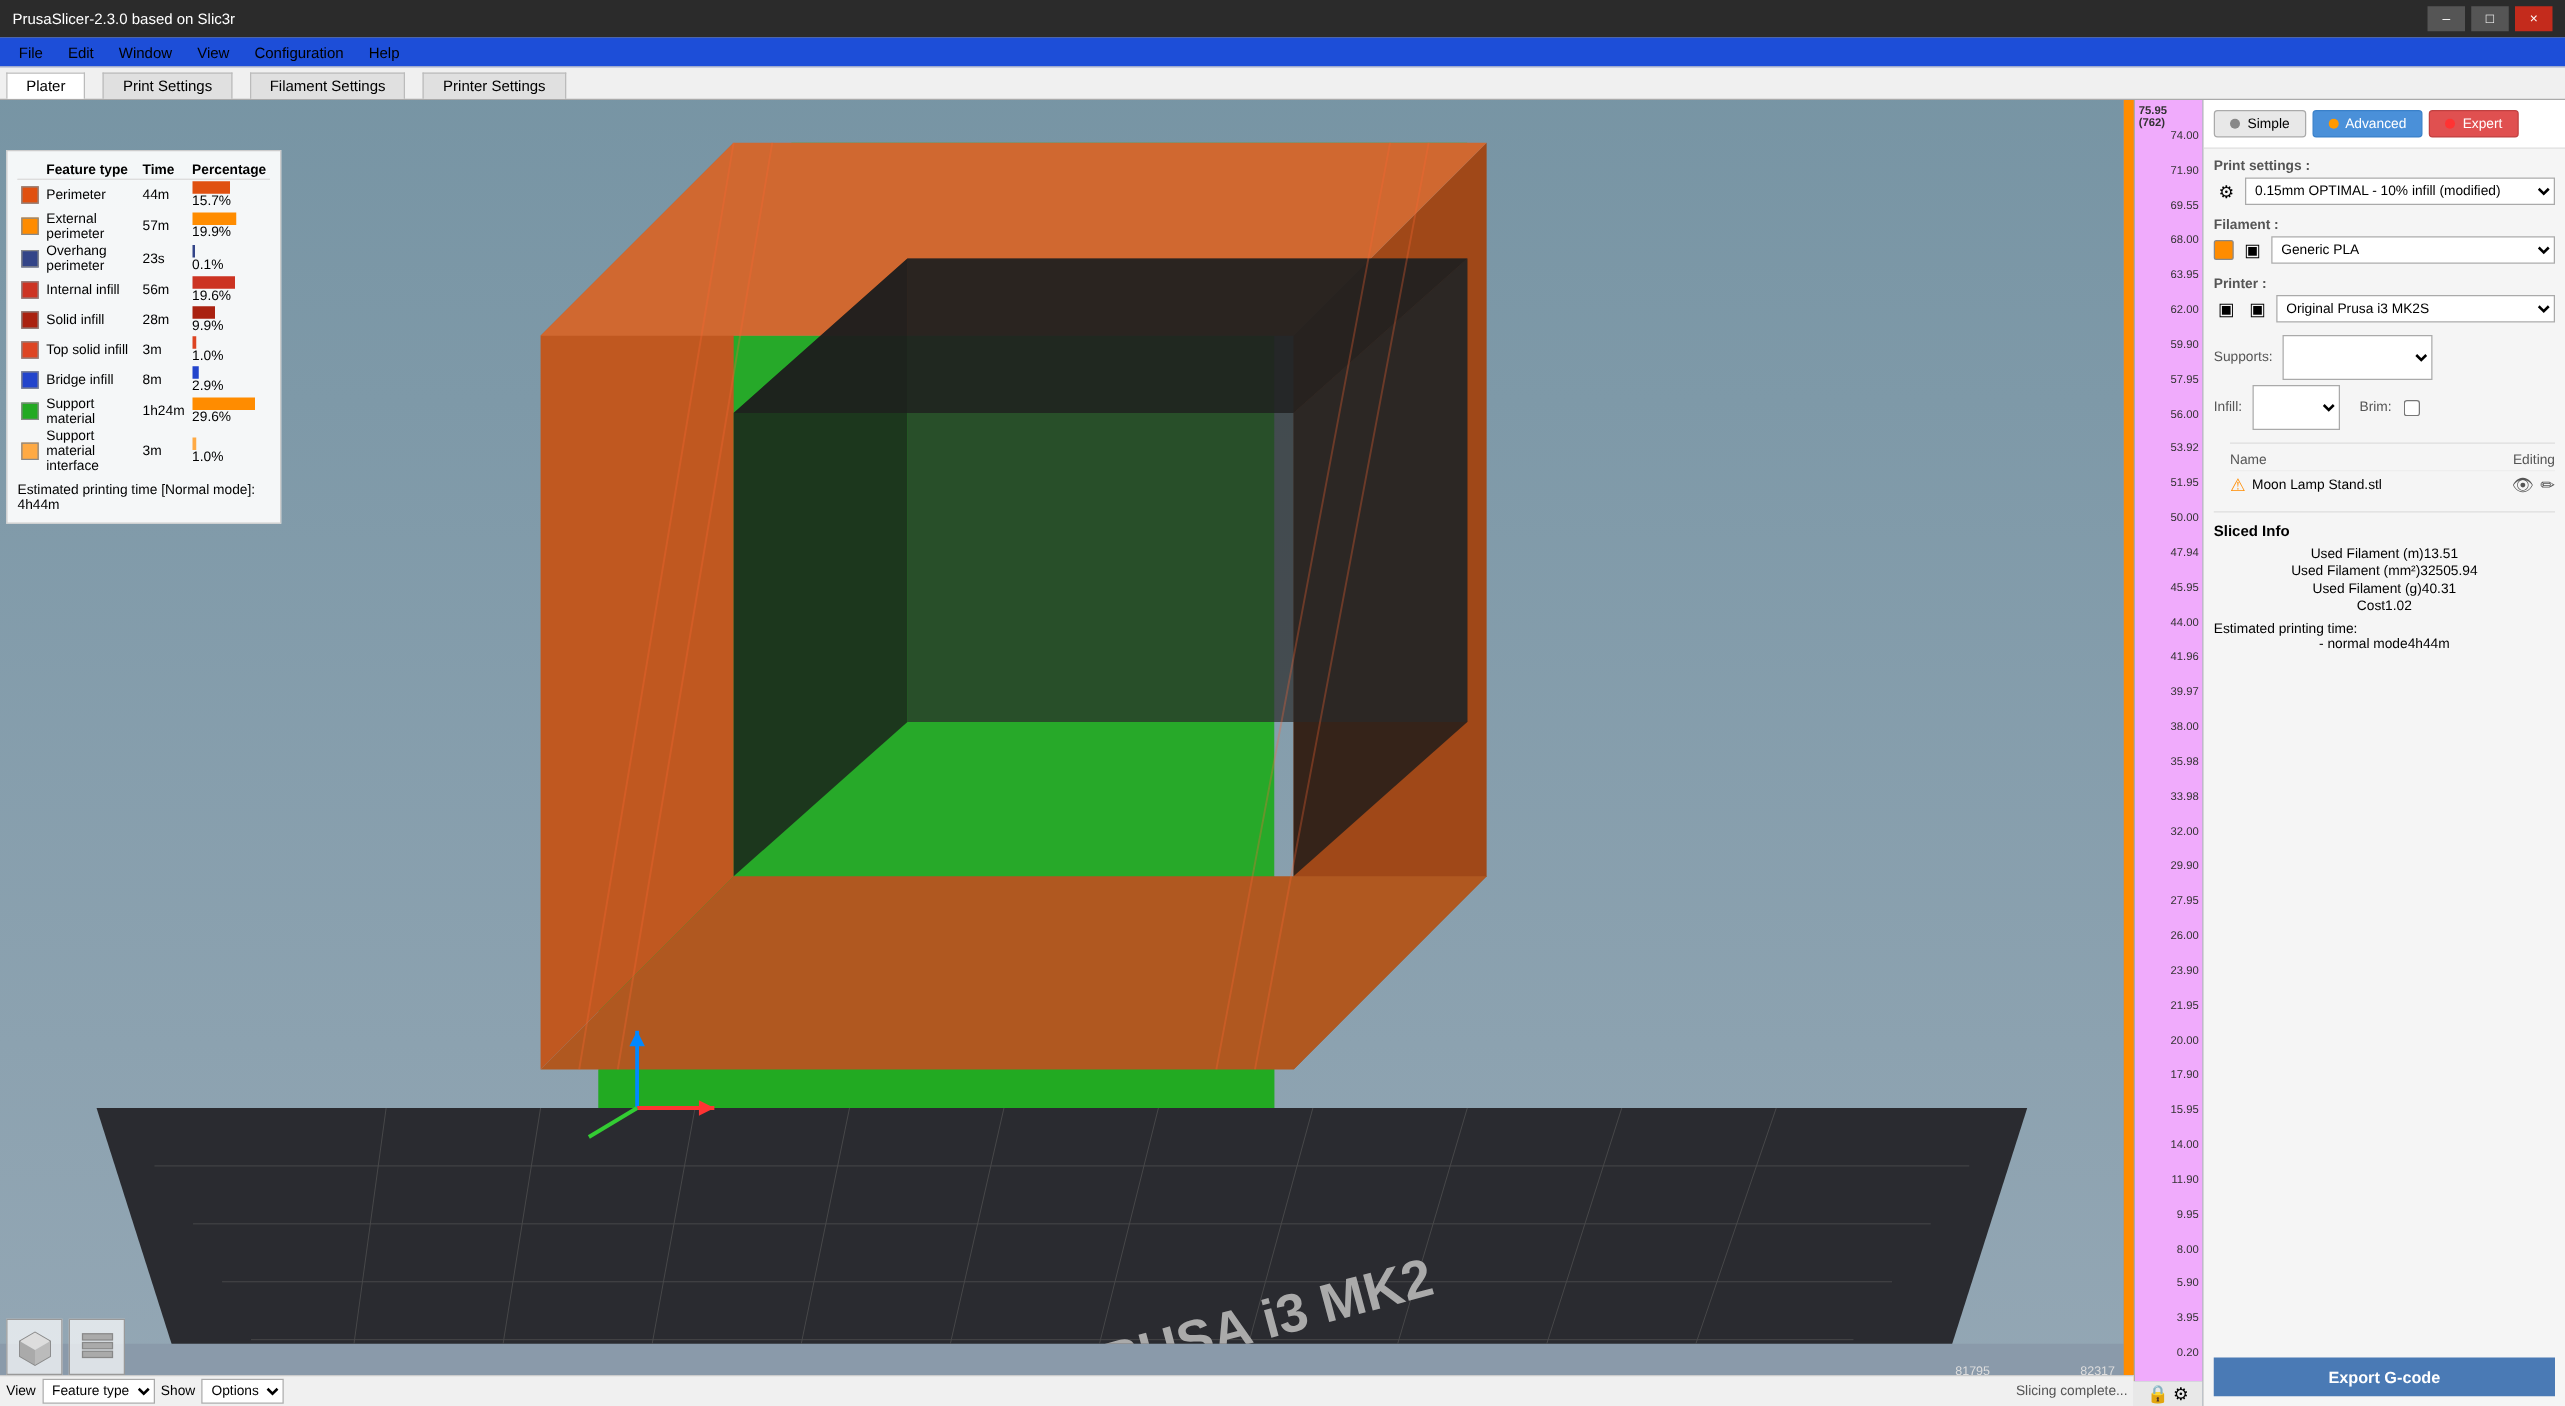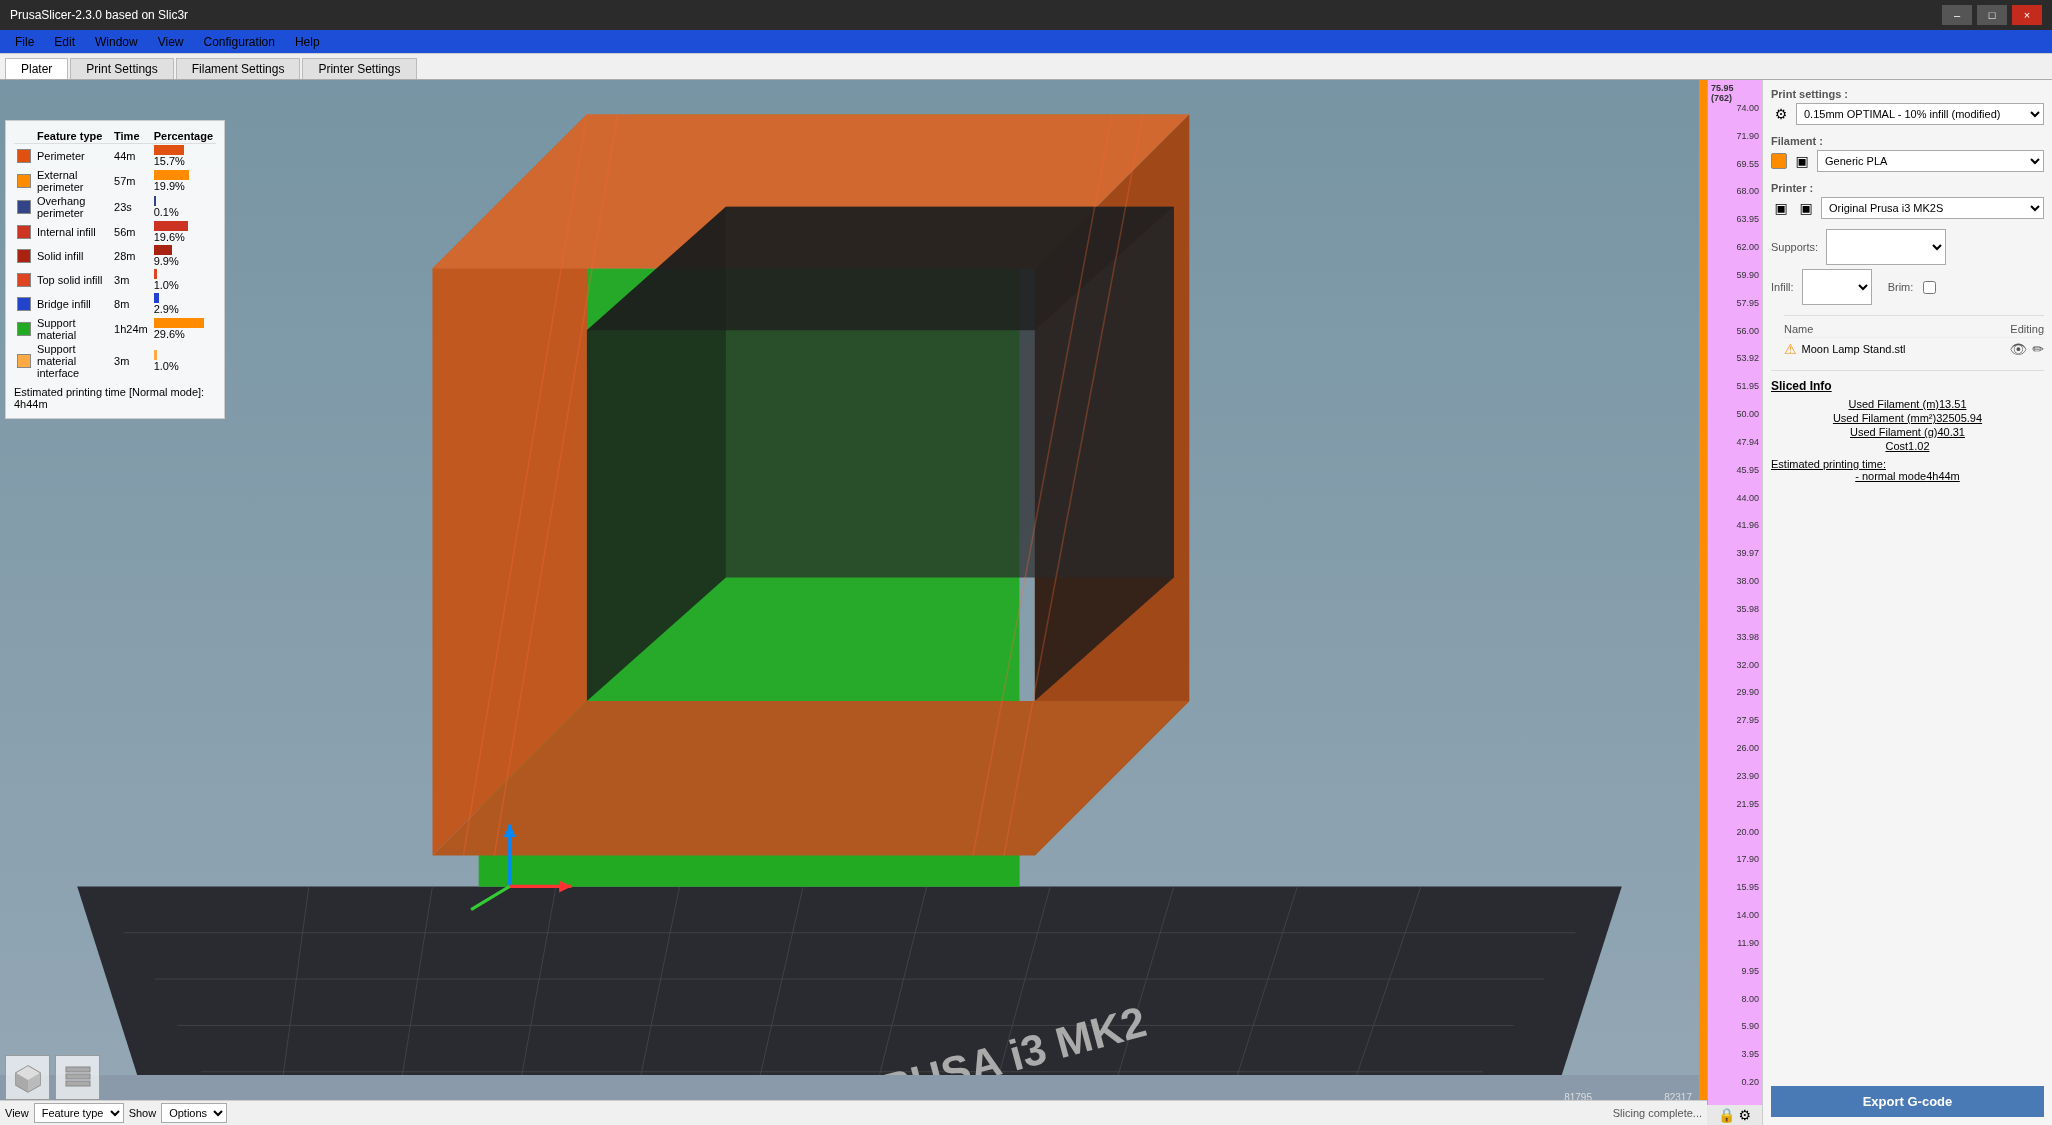--- a/index.html
+++ b/index.html
@@ -41,21 +41,21 @@
       padding: 0 5px;
       border-bottom: 1px solid #aaa;
     }
     .tab {
       padding: 3px 15px;
       cursor: pointer;
       border: 1px solid #bbb;
       border-bottom: none;
       background: #e0e0e0;
       font-size: 12px;
-      margin-right: 2px;
+      margin-right: 14px;
     }
     .tab.active { background: #fff; }
     
     
     #main-layout {
       display: flex;
       height: calc(1125px - 30px - 24px - 26px);
     }
     
     
@@ -269,21 +269,20 @@
       margin-bottom: 4px;
       font-size: 11px;
     }
     .settings-label { color: #555; }
     
     
     #sliced-info {
       border-top: 1px solid #ddd;
       padding-top: 8px;
       font-size: 11px;
-      text-decoration: underline;
     }
     .sliced-header { font-weight: bold; margin-bottom: 5px; font-size: 12px; }
     .sliced-row { display: flex; justify-content: center; margin-bottom: 2px; }
     
     
     #export-btn {
       margin: 8px;
       padding: 8px;
       background: #4a7ab5;
       color: #fff;
@@ -526,20 +525,34 @@
     </div>
 
     <div id="lock-btn">
       <span>🔒</span>
       <span>⚙</span>
     </div>
   </div>
 
   <div id="right-panel">
 
+    <div id="mode-buttons">
+      <button class="mode-btn">
+        <span class="dot" style="background:#888;"></span>
+        <span>Simple</span>
+      </button>
+      <button class="mode-btn active">
+        <span class="dot" style="background:#ff9900;"></span>
+        <span>Advanced</span>
+      </button>
+      <button class="mode-btn expert">
+        <span class="dot" style="background:#ff3333;"></span>
+        <span>Expert</span>
+      </button>
+    </div>
 
     <div id="right-content">
 
       <div class="rp-section">
         <div class="rp-label">Print settings :</div>
         <div class="rp-row">
           <span class="rp-icon">⚙</span>
           <select class="rp-select">
             <option>0.15mm OPTIMAL - 10% infill (modified)</option>
           </select>

